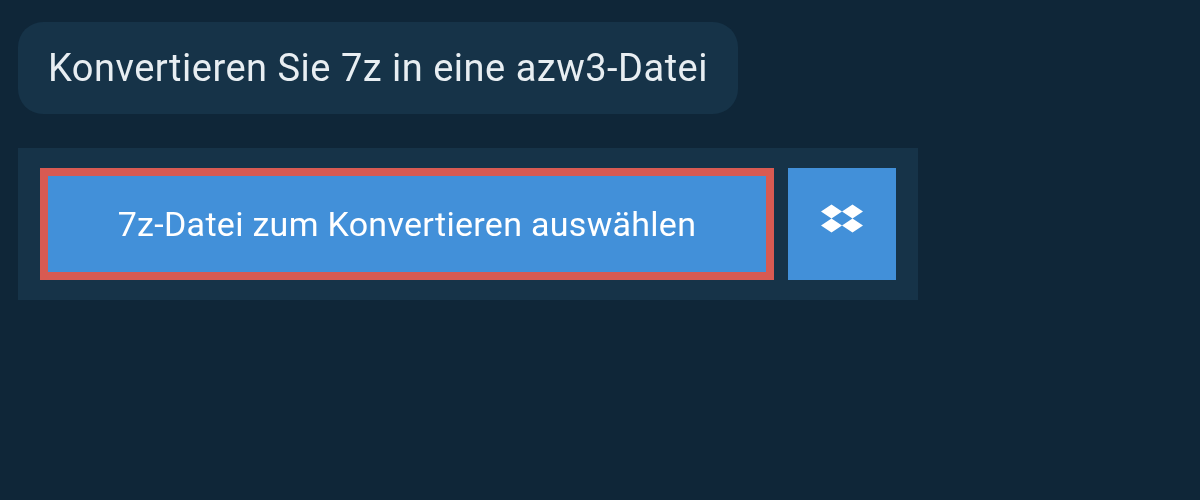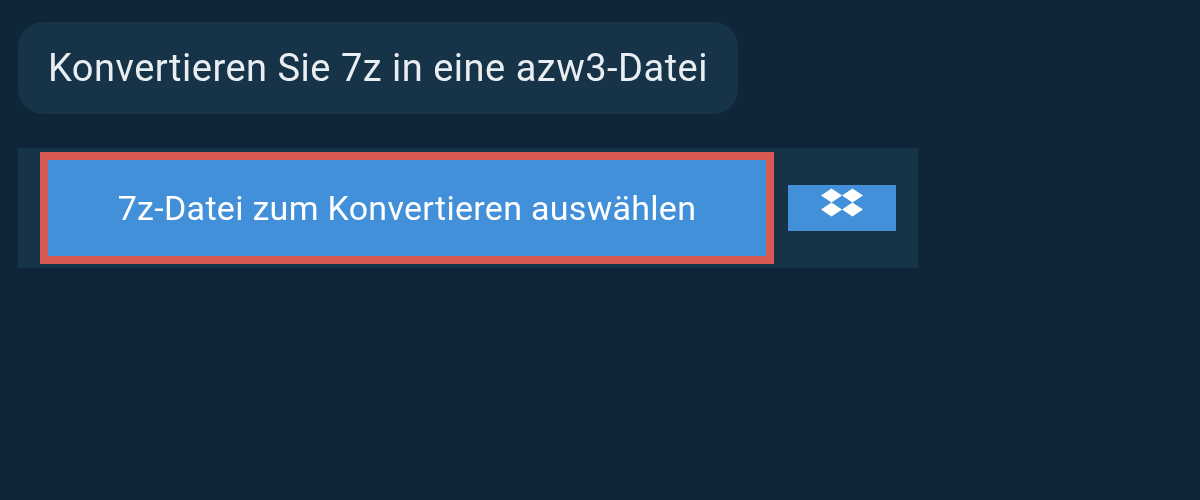--- a/index.html
+++ b/index.html
@@ -24,25 +24,24 @@
     }
     .header-title {
       color: #e8eef2;
       font-size: 38px;
       font-weight: 400;
       letter-spacing: 0.5px;
     }
     .button-panel {
       background: #163348;
       margin: 34px 0 0 18px;
-      padding: 4px 22px;
+      padding: 20px 22px;
       display: flex;
       gap: 14px;
       width: 900px;
-      align-items: center;
     }
     .select-button {
       background: #4290d9;
       border: 8px solid #d85a52;
       color: #ffffff;
       font-size: 34px;
       font-weight: 400;
       padding: 28px 30px;
       flex: 1;
       text-align: center;

